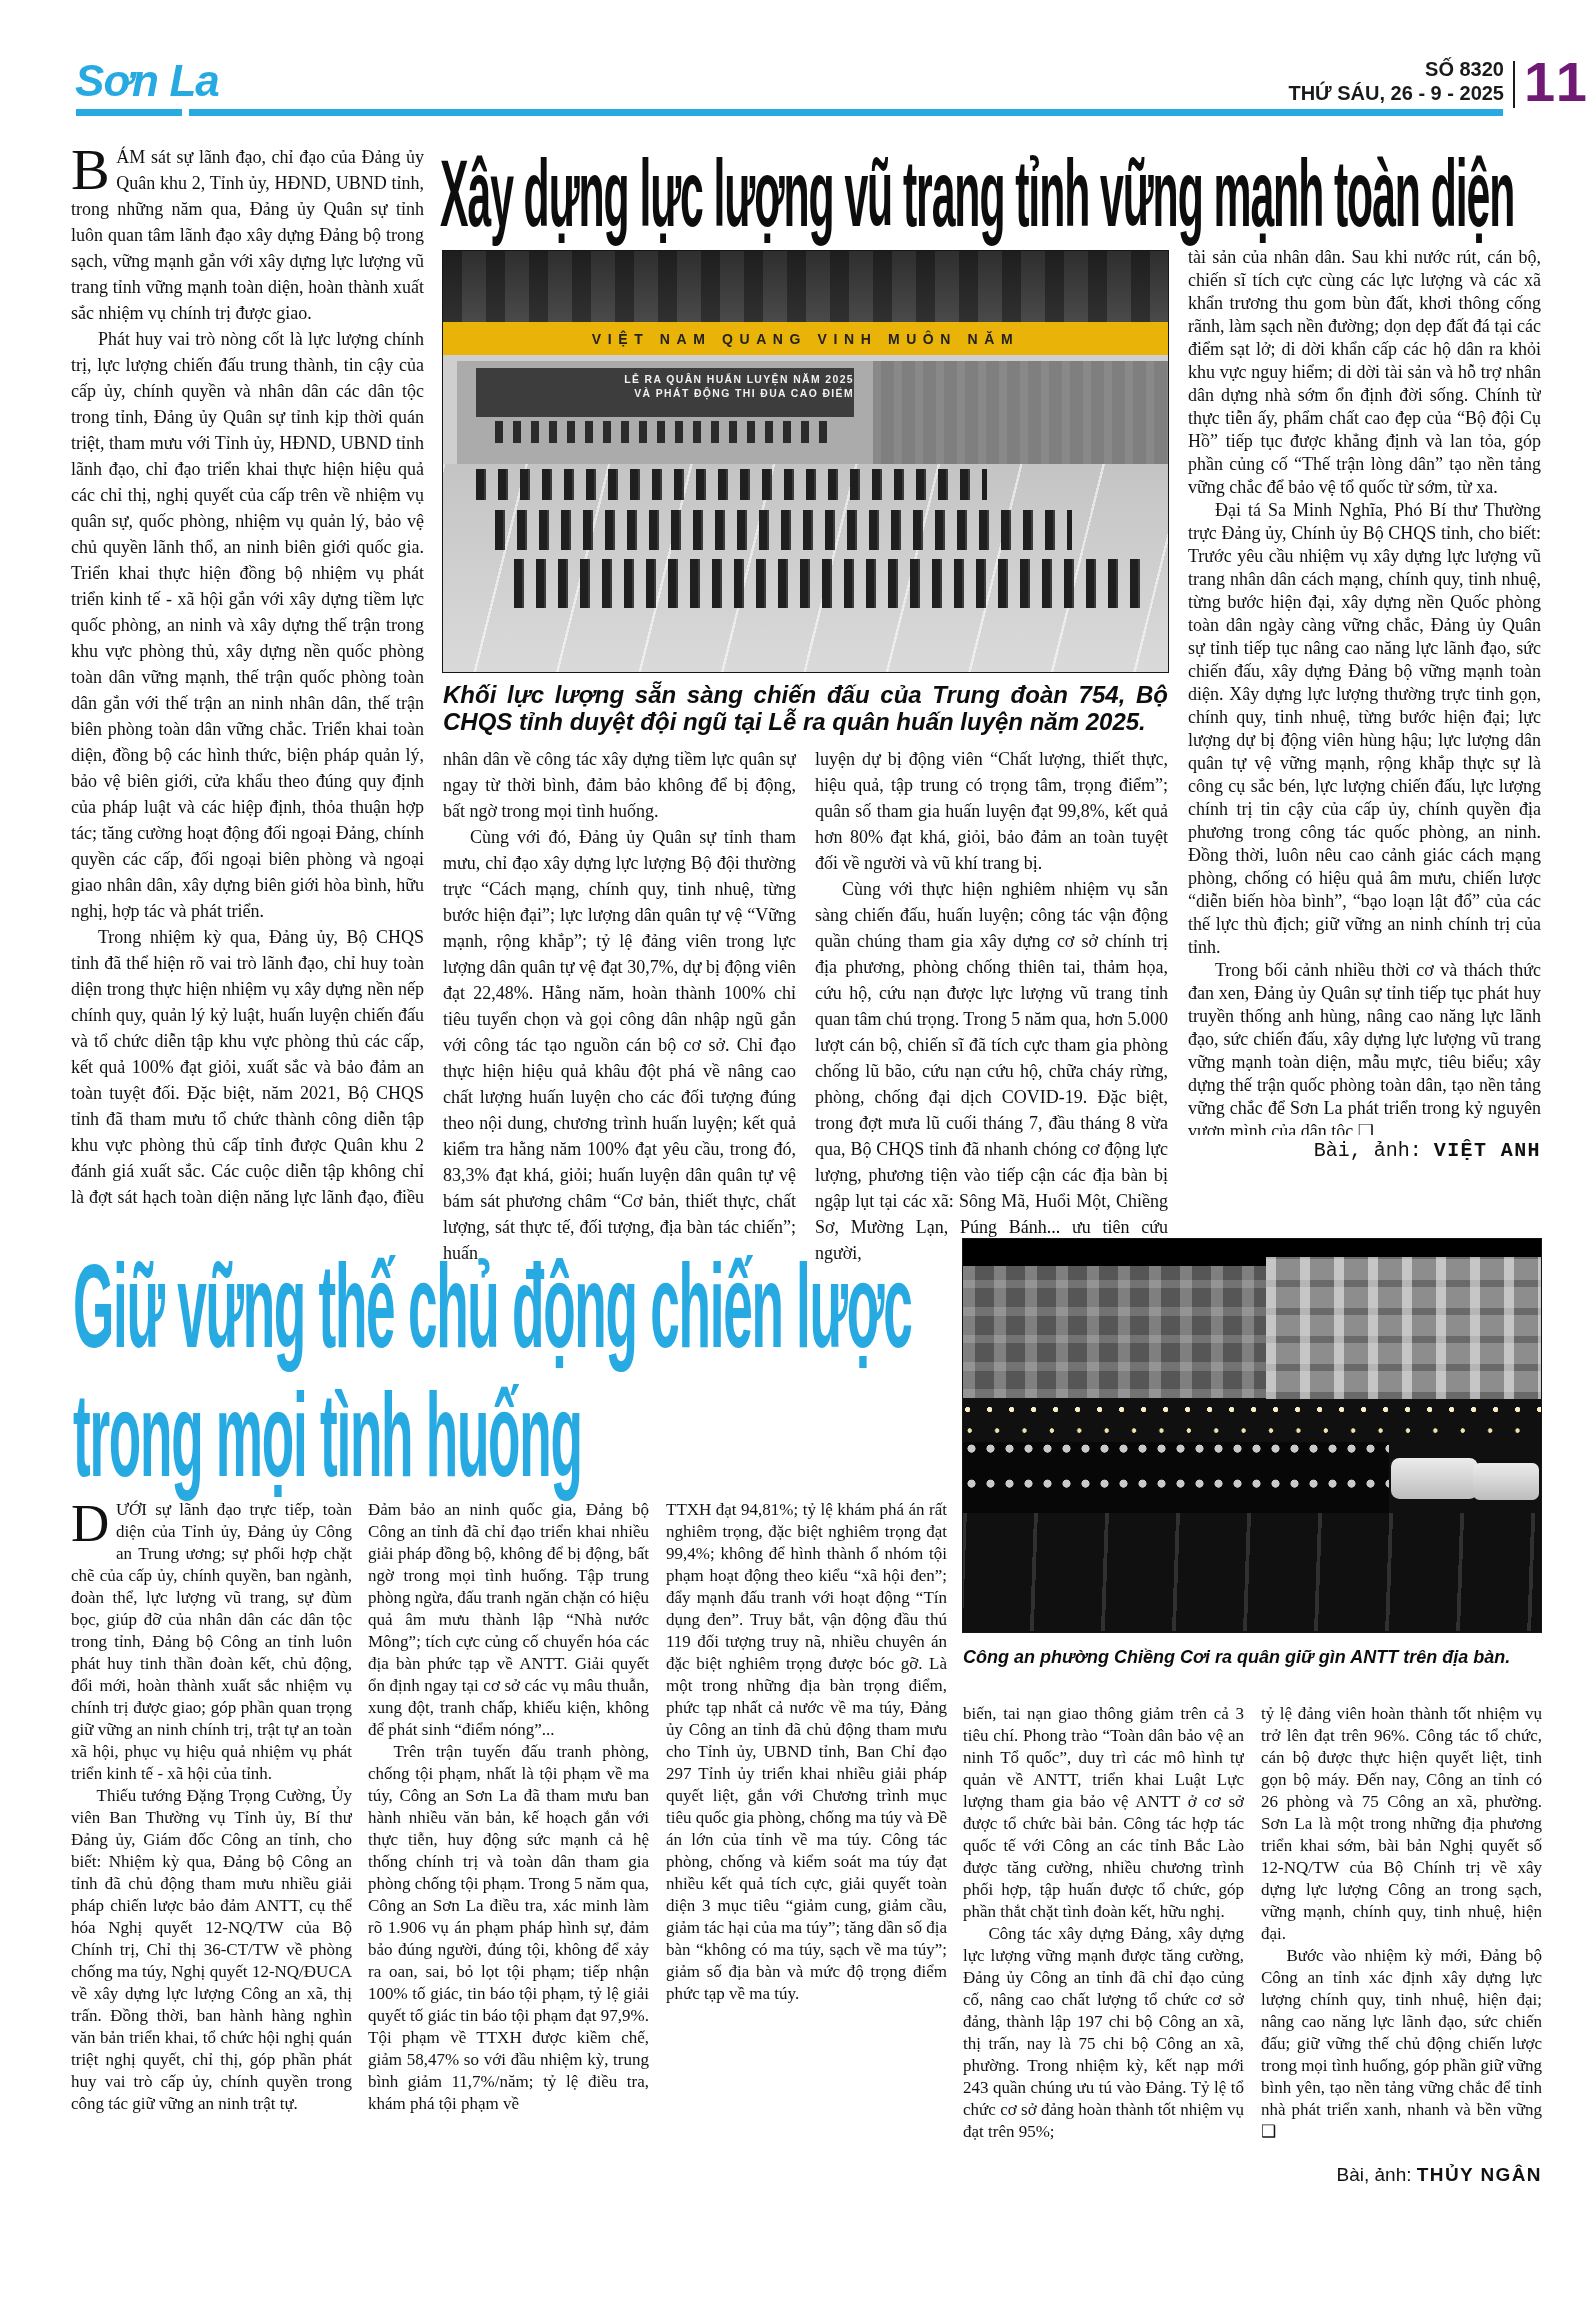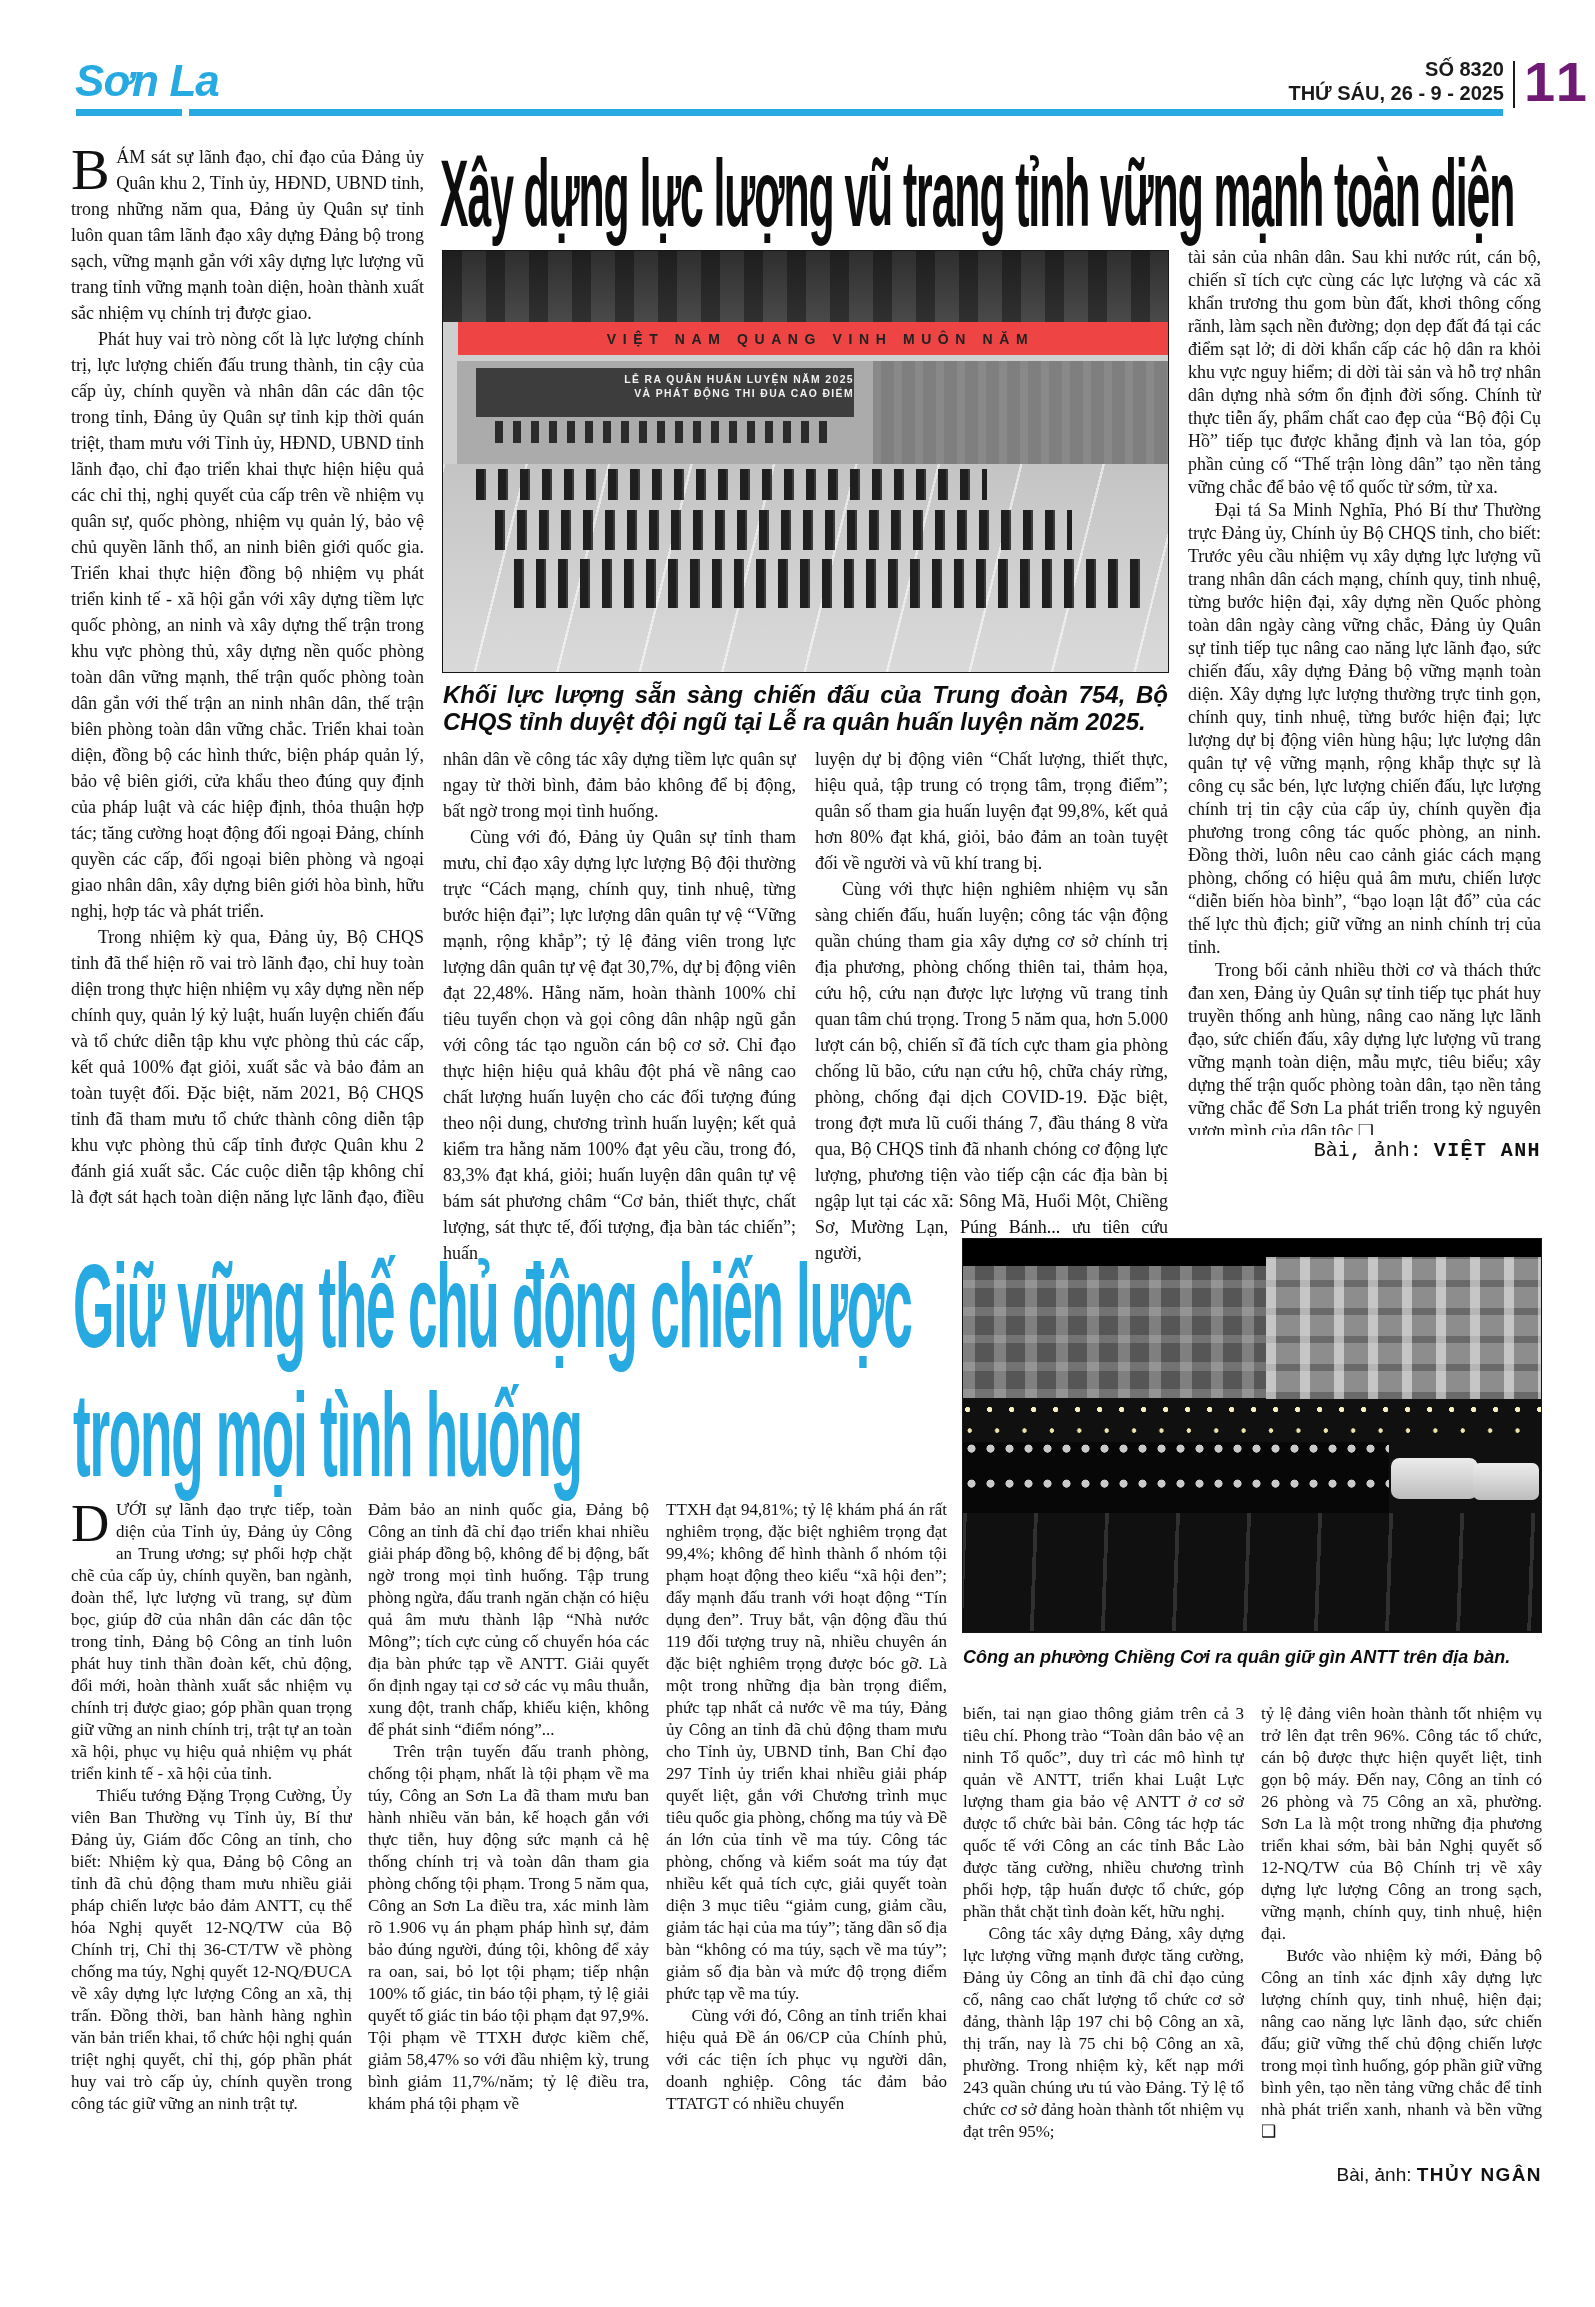--- a/index.html
+++ b/index.html
@@ -61,24 +61,24 @@
   .cap1{left:443px;top:682px;width:725px;font-size:24px;line-height:26.5px;text-align:justify;}
   .cap2{left:963px;top:1646px;width:578px;font-size:18px;line-height:23px;}
 
   
   .photo{position:absolute;overflow:hidden;outline:1.4px solid #161616;background:#cfcfcf;}
   .photo1{left:443px;top:251px;width:725px;height:421px;}
   .p1-trees{position:absolute;left:0;top:0;width:100%;height:71px;
       background:linear-gradient(#2e2e2e,#4a4a4a),
                  repeating-linear-gradient(90deg,rgba(0,0,0,.35) 0 19px,rgba(255,255,255,.06) 19px 43px);
       background-blend-mode:multiply;}
-  .p1-banner{position:absolute;left:0;top:71px;width:100%;height:33px;background:#ef4444;
+  .p1-banner{position:absolute;left:0;top:71px;width:100%;height:33px;background:#eab308;
       display:flex;align-items:center;justify-content:center;
       font-family:"Liberation Sans",sans-serif;font-weight:bold;font-size:14px;
-      letter-spacing:6.6px;color:#222;margin-left:15px;}
+      letter-spacing:6.6px;color:#222;}
   .p1-stage{position:absolute;left:14px;top:110px;width:416px;height:103px;background:#ababab;}
   .p1-stage-banner{position:absolute;left:19px;top:6.6px;width:378px;height:44px;background:#3d3d3d;
       color:#f2f2f2;font-family:"Liberation Sans",sans-serif;font-weight:bold;text-align:right;
       font-size:10.4px;line-height:14px;padding-top:5.7px;letter-spacing:1.4px;}
   .p1-dignitaries{position:absolute;left:38px;top:60px;width:341px;height:22px;
       background:repeating-linear-gradient(90deg,#2b2b2b 0 7.6px,transparent 7.6px 18px);}
   .p1-grass{position:absolute;left:430px;top:110px;width:295px;height:103px;
       background:#7f7f7f;
       background-image:repeating-linear-gradient(90deg,rgba(255,255,255,.08) 0 8.5px,transparent 8.5px 21px);}
   .p1-ground{position:absolute;left:0;top:213px;width:100%;height:208px;
@@ -203,21 +203,20 @@
     <div class="col a2col a2c1">
       <p class="first"><span class="dc">D</span><span>ƯỚI sự lãnh đạo trực tiếp, toàn diện của Tỉnh ủy, Đảng ủy Công an Trung ương; sự phối hợp chặt chẽ của cấp ủy, chính quyền, ban ngành, đoàn thể, lực lượng vũ trang, sự đùm bọc, giúp đỡ của nhân dân các dân tộc trong tỉnh, Đảng bộ Công an tỉnh luôn phát huy tinh thần đoàn kết, chủ động, đổi mới, hoàn thành xuất sắc nhiệm vụ chính trị được giao; góp phần quan trọng giữ vững an ninh chính trị, trật tự an toàn xã hội, phục vụ hiệu quả nhiệm vụ phát triển kinh tế - xã hội của tỉnh.</span></p>
       <p>Thiếu tướng Đặng Trọng Cường, Ủy viên Ban Thường vụ Tỉnh ủy, Bí thư Đảng ủy, Giám đốc Công an tỉnh, cho biết: Nhiệm kỳ qua, Đảng bộ Công an tỉnh đã chủ động tham mưu nhiều giải pháp chiến lược bảo đảm ANTT, cụ thể hóa Nghị quyết 12-NQ/TW của Bộ Chính trị, Chỉ thị 36-CT/TW về phòng chống ma túy, Nghị quyết 12-NQ/ĐUCA về xây dựng lực lượng Công an xã, thị trấn. Đồng thời, ban hành hàng nghìn văn bản triển khai, tổ chức hội nghị quán triệt nghị quyết, chỉ thị, góp phần phát huy vai trò cấp ủy, chính quyền trong công tác giữ vững an ninh trật tự.</p>
     </div>
     <div class="col a2col a2c2">
       <p class="first">Đảm bảo an ninh quốc gia, Đảng bộ Công an tỉnh đã chỉ đạo triển khai nhiều giải pháp đồng bộ, không để bị động, bất ngờ trong mọi tình huống. Tập trung phòng ngừa, đấu tranh ngăn chặn có hiệu quả âm mưu thành lập “Nhà nước Mông”; tích cực củng cố chuyển hóa các địa bàn phức tạp về ANTT. Giải quyết ổn định ngay tại cơ sở các vụ mâu thuẫn, xung đột, tranh chấp, khiếu kiện, không để phát sinh “điểm nóng”...</p>
       <p>Trên trận tuyến đấu tranh phòng, chống tội phạm, nhất là tội phạm về ma túy, Công an Sơn La đã tham mưu ban hành nhiều văn bản, kế hoạch gắn với thực tiễn, huy động sức mạnh cả hệ thống chính trị và toàn dân tham gia phòng chống tội phạm. Trong 5 năm qua, Công an Sơn La điều tra, xác minh làm rõ 1.906 vụ án phạm pháp hình sự, đảm bảo đúng người, đúng tội, không để xảy ra oan, sai, bỏ lọt tội phạm; tiếp nhận 100% tố giác, tin báo tội phạm, tỷ lệ giải quyết tố giác tin báo tội phạm đạt 97,9%. Tội phạm về TTXH được kiềm chế, giảm 58,47% so với đầu nhiệm kỳ, trung bình giảm 11,7%/năm; tỷ lệ điều tra, khám phá tội phạm về</p>
     </div>
     <div class="col a2col a2c3">
       <p class="first">TTXH đạt 94,81%; tỷ lệ khám phá án rất nghiêm trọng, đặc biệt nghiêm trọng đạt 99,4%; không để hình thành ổ nhóm tội phạm hoạt động theo kiểu “xã hội đen”; đẩy mạnh đấu tranh với hoạt động “Tín dụng đen”. Truy bắt, vận động đầu thú 119 đối tượng truy nã, nhiều chuyên án đặc biệt nghiêm trọng được bóc gỡ. Là một trong những địa bàn trọng điểm, phức tạp nhất cả nước về ma túy, Đảng ủy Công an tỉnh đã chủ động tham mưu cho Tỉnh ủy, UBND tỉnh, Ban Chỉ đạo 297 Tỉnh ủy triển khai nhiều giải pháp quyết liệt, gắn với Chương trình mục tiêu quốc gia phòng, chống ma túy và Đề án lớn của tỉnh về ma túy. Công tác phòng, chống và kiểm soát ma túy đạt nhiều kết quả tích cực, giải quyết toàn diện 3 mục tiêu “giảm cung, giảm cầu, giảm tác hại của ma túy”; tăng dần số địa bàn “không có ma túy, sạch về ma túy”; giảm số địa bàn và mức độ trọng điểm phức tạp về ma túy.</p>
-      <p>Cùng với đó, Công an tỉnh triển khai hiệu quả Đề án 06/CP của Chính phủ, với các tiện ích phục vụ người dân, doanh nghiệp. Công tác đảm bảo TTATGT có nhiều chuyển</p>
     </div>
     <div class="col a2col a2c4">
       <p class="first">biến, tai nạn giao thông giảm trên cả 3 tiêu chí. Phong trào “Toàn dân bảo vệ an ninh Tổ quốc”, duy trì các mô hình tự quản về ANTT, triển khai Luật Lực lượng tham gia bảo vệ ANTT ở cơ sở được tổ chức bài bản. Công tác hợp tác quốc tế với Công an các tỉnh Bắc Lào được tăng cường, nhiều chương trình phối hợp, tập huấn được tổ chức, góp phần thắt chặt tình đoàn kết, hữu nghị.</p>
       <p>Công tác xây dựng Đảng, xây dựng lực lượng vững mạnh được tăng cường, Đảng ủy Công an tỉnh đã chỉ đạo củng cố, nâng cao chất lượng tổ chức cơ sở đảng, thành lập 197 chi bộ Công an xã, thị trấn, nay là 75 chi bộ Công an xã, phường. Trong nhiệm kỳ, kết nạp mới 243 quần chúng ưu tú vào Đảng. Tỷ lệ tổ chức cơ sở đảng hoàn thành tốt nhiệm vụ đạt trên 95%;</p>
     </div>
     <div class="col a2col a2c5">
       <p class="first">tỷ lệ đảng viên hoàn thành tốt nhiệm vụ trở lên đạt trên 96%. Công tác tổ chức, cán bộ được thực hiện quyết liệt, tinh gọn bộ máy. Đến nay, Công an tỉnh có 26 phòng và 75 Công an xã, phường. Sơn La là một trong những địa phương triển khai sớm, bài bản Nghị quyết số 12-NQ/TW của Bộ Chính trị về xây dựng lực lượng Công an trong sạch, vững mạnh, chính quy, tinh nhuệ, hiện đại.</p>
       <p>Bước vào nhiệm kỳ mới, Đảng bộ Công an tỉnh xác định xây dựng lực lượng chính quy, tinh nhuệ, hiện đại; nâng cao năng lực lãnh đạo, sức chiến đấu; giữ vững thế chủ động chiến lược trong mọi tình huống, góp phần giữ vững bình yên, tạo nền tảng vững chắc để tỉnh nhà phát triển xanh, nhanh và bền vững ❑</p>
     </div>
     <div class="byline byline2">

